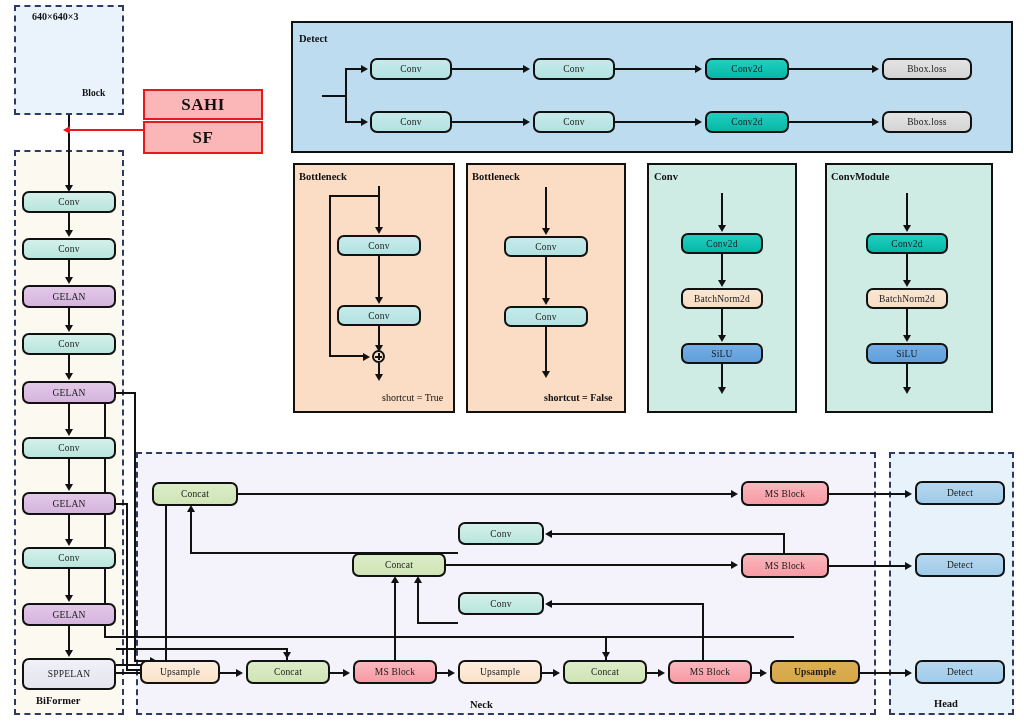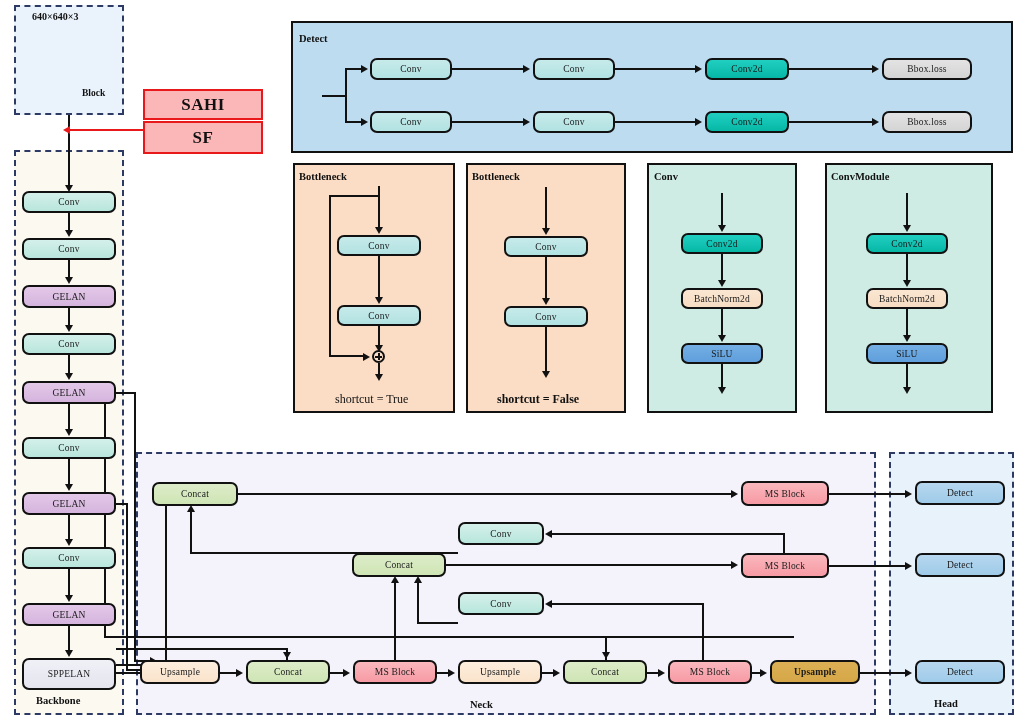--- a/index.html
+++ b/index.html
@@ -67,24 +67,25 @@
   .panel-title {
     position: absolute;
     font-weight: bold;
     font-size: 10.5px;
     color: #111;
     z-index: 5;
     white-space: nowrap;
   }
   .panel-note {
     position: absolute;
-    font-size: 12px;
+    font-size: 10px;
     color: #111;
     z-index: 5;
     white-space: nowrap;
+    margin-left: 47px;
   }
 
   
   .ln { position: absolute; background: #111; z-index: 4; }
   .lnh { height: 2px; }
   .lnv { width: 2px; }
   .arw { position: absolute; width: 0; height: 0; z-index: 5; }
   .arw-d { border-left: 4.5px solid transparent; border-right: 4.5px solid transparent; border-top: 7px solid #111; }
   .arw-u { border-left: 4.5px solid transparent; border-right: 4.5px solid transparent; border-bottom: 7px solid #111; }
   .arw-r { border-top: 4.5px solid transparent; border-bottom: 4.5px solid transparent; border-left: 7px solid #111; }
@@ -138,21 +139,21 @@
 
   <div class="ln lnv" style="left:68px; top:115px; height:72px;"></div>
   <div class="arw arw-d" style="left:64.5px; top:185px;"></div>
 
   <div class="sahibox" style="left:143px; top:121px; width:120px; height:33px;">SF</div>
   <div class="sahibox" style="left:143px; top:89px; width:120px; height:31px;">SAHI</div>
   <div class="ln-red" style="left:69px; top:129px; width:76px;"></div>
   <div class="arw-red-l" style="left:63px; top:125.5px;"></div>
 
   <div class="dashgroup" style="left:14px; top:150px; width:110px; height:565px; background:#fcf9f1;"></div>
-  <div class="grouplabel" style="left:36px; top:695px;">Backbone</div>
+  <div class="grouplabel" style="left:36px; top:695px;">BiFormer</div>
 
   <div class="node c-conv" style="left:22px; top:191px; width:94px; height:22px;">Conv</div>
   <div class="node c-conv" style="left:22px; top:238px; width:94px; height:22px;">Conv</div>
   <div class="node c-gelan" style="left:22px; top:285px; width:94px; height:23px;">GELAN</div>
   <div class="node c-conv" style="left:22px; top:333px; width:94px; height:22px;">Conv</div>
   <div class="node c-gelan" style="left:22px; top:381px; width:94px; height:23px;">GELAN</div>
   <div class="node c-conv" style="left:22px; top:437px; width:94px; height:22px;">Conv</div>
   <div class="node c-gelan" style="left:22px; top:492px; width:94px; height:23px;">GELAN</div>
   <div class="node c-conv" style="left:22px; top:547px; width:94px; height:22px;">Conv</div>
   <div class="node c-gelan" style="left:22px; top:603px; width:94px; height:23px;">GELAN</div>

